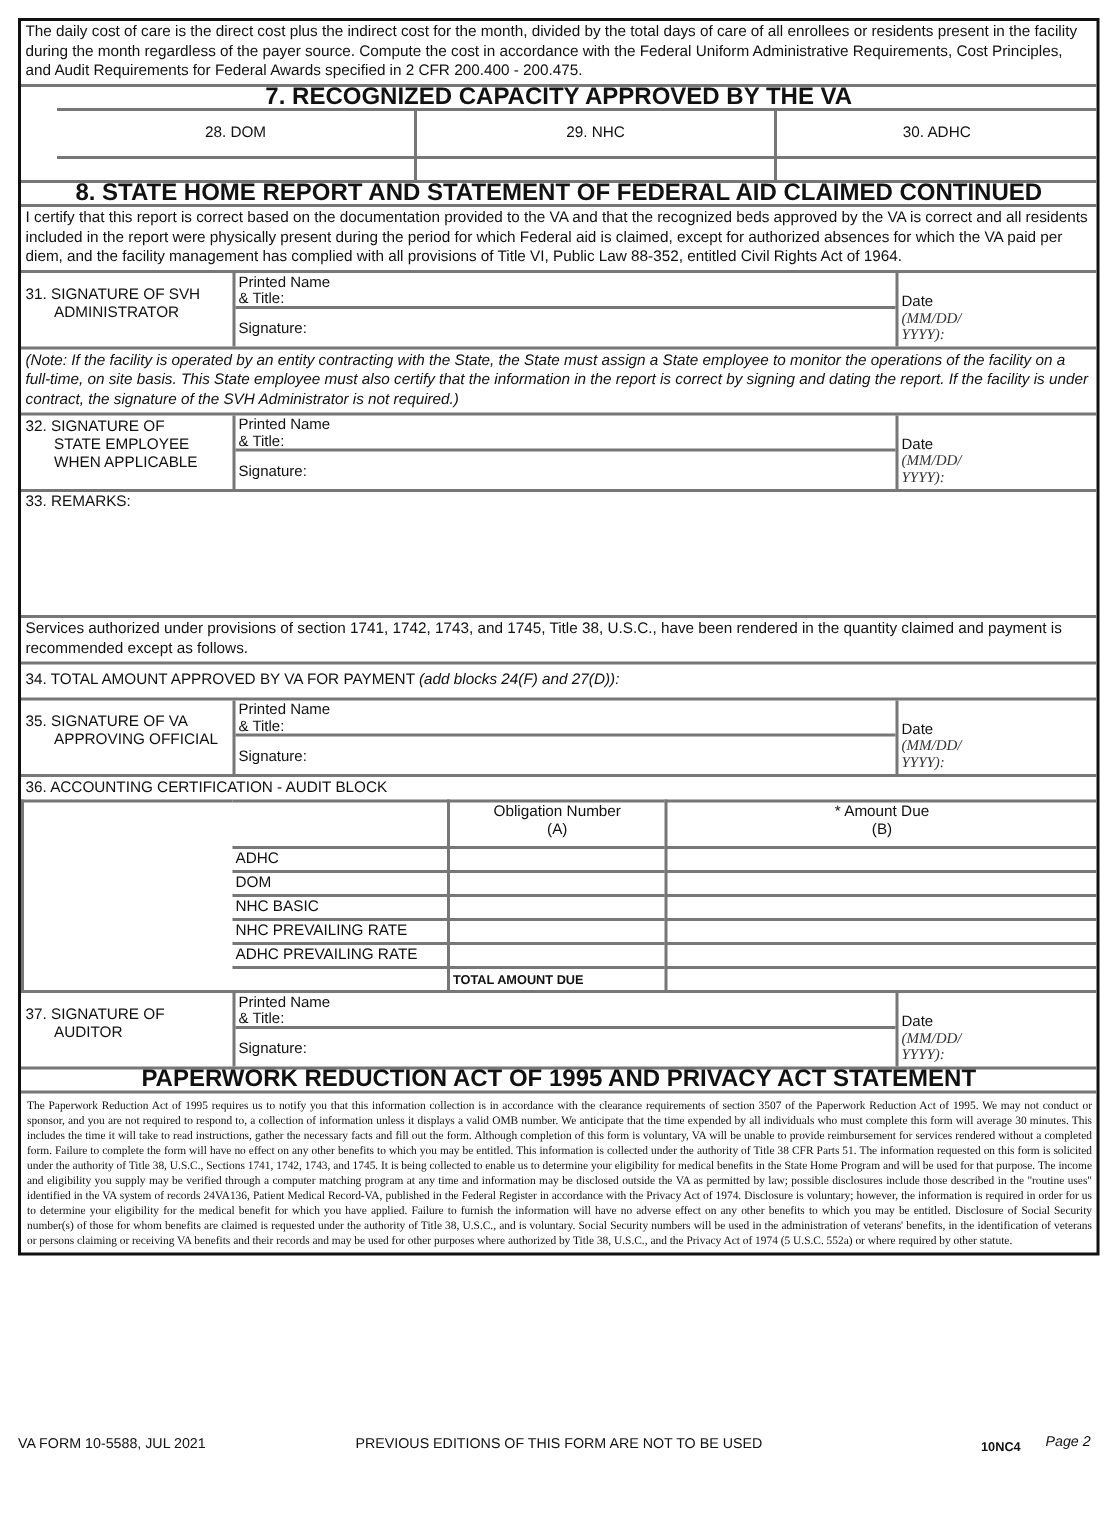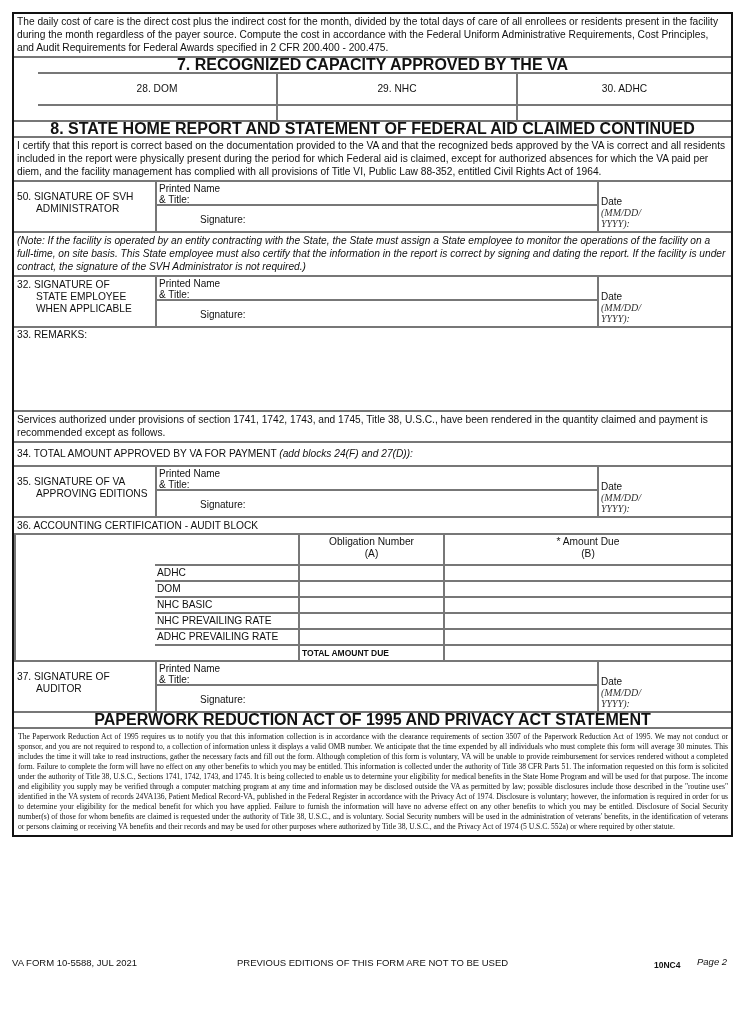--- a/index.html
+++ b/index.html
@@ -15,21 +15,21 @@
   .cap-grid { display: grid; grid-template-columns: 238px 240px 1fr; margin-left: 24px; }
   .cap-grid > div { border-left: 2px solid #777; font-size: 10.2px; text-align: center; }
   .cap-grid > div:first-child { border-left: none; }
   .cap-top > div { height: 30px; line-height: 30px; }
   .cap-bot > div { height: 14px; }
   .sig { display: grid; grid-template-columns: 141px 1fr 134px; height: 49px; }
   .sig .lbl { font-size: 10.2px; line-height: 12px; padding: 9px 2px 0 3px; }
   .sig .lbl .indent { padding-left: 19px; display: block; }
   .sig .mid { border-left: 2px solid #777; display: grid; grid-template-rows: 24px 1fr; }
   .sig .mid .pn { font-size: 10px; line-height: 11px; padding: 1px 2px 0 2px; border-bottom: 2px solid #777; }
-  .sig .mid .sg { font-size: 10px; padding: 8px 2px 0 2px; margin-left: 41px; }
+  .sig .mid .sg { font-size: 10px; padding: 8px 2px 0 2px; }
   .sig .date { border-left: 2px solid #777; font-size: 10px; padding: 14px 0 0 2px; line-height: 11px; }
   .sig .date .fmt { font-family: "Liberation Serif", serif; font-style: italic; font-size: 10px; color: #333; display: block; }
   .remarks { height: 80px; font-size: 10.2px; padding: 1px 3px; }
   .single { font-size: 10.2px; padding: 2px 3px; height: 18px; line-height: 18px; }
   .acct-head { font-size: 10.2px; padding: 1px 3px; height: 13px; line-height: 13px; }
   .acct { display: grid; grid-template-columns: 141px 143px 145px 1fr; }
   .acct .cell { font-size: 10.2px; border-top: 2px solid #777; border-left: 2px solid #777; height: 14px; line-height: 14px; padding: 0 2px; }
   .acct .c0 { border-left: none; }
   .acct .c3 { border-top: none; }
   .acct .hdr { height: 28px; line-height: 12px; text-align: center; padding-top: 1px; }
@@ -55,21 +55,21 @@
     <div></div>
     <div></div>
     <div></div>
   </div>
 
   <div class="row section-head">8.  STATE HOME REPORT AND STATEMENT OF FEDERAL AID CLAIMED CONTINUED</div>
   <div class="row para">I certify that this report is correct based on the documentation provided to the VA and that the recognized beds approved by the VA is correct and all residents included in the report were physically present during the period for which Federal aid is claimed, except for authorized absences for which the VA paid per diem, and the facility management has complied with all provisions of Title VI, Public Law 88-352, entitled Civil Rights Act of 1964.</div>
 
   <div class="row sig">
     <div class="lbl">
-      <span>50.  SIGNATURE OF SVH</span>
+      <span>31.  SIGNATURE OF SVH</span>
       <span class="indent">ADMINISTRATOR</span>
     </div>
     <div class="mid">
       <div class="pn">
         <div>Printed Name</div>
         <div>&amp; Title:</div>
       </div>
       <div class="sg">Signature:</div>
     </div>
     <div class="date">
@@ -107,21 +107,21 @@
   </div>
 
   <div class="row para">Services authorized under provisions of section 1741, 1742, 1743, and 1745, Title 38, U.S.C., have been rendered in the quantity claimed and payment is recommended except as follows.</div>
   <div class="row single">
     <span>34.  TOTAL AMOUNT APPROVED BY VA FOR PAYMENT </span><span class="italic">(add blocks 24(F) and 27(D)):</span>
   </div>
 
   <div class="row sig">
     <div class="lbl">
       <span>35.  SIGNATURE OF VA</span>
-      <span class="indent">APPROVING EDITIONS</span>
+      <span class="indent">APPROVING OFFICIAL</span>
     </div>
     <div class="mid">
       <div class="pn">
         <div>Printed Name</div>
         <div>&amp; Title:</div>
       </div>
       <div class="sg">Signature:</div>
     </div>
     <div class="date">
       <span>Date</span>

